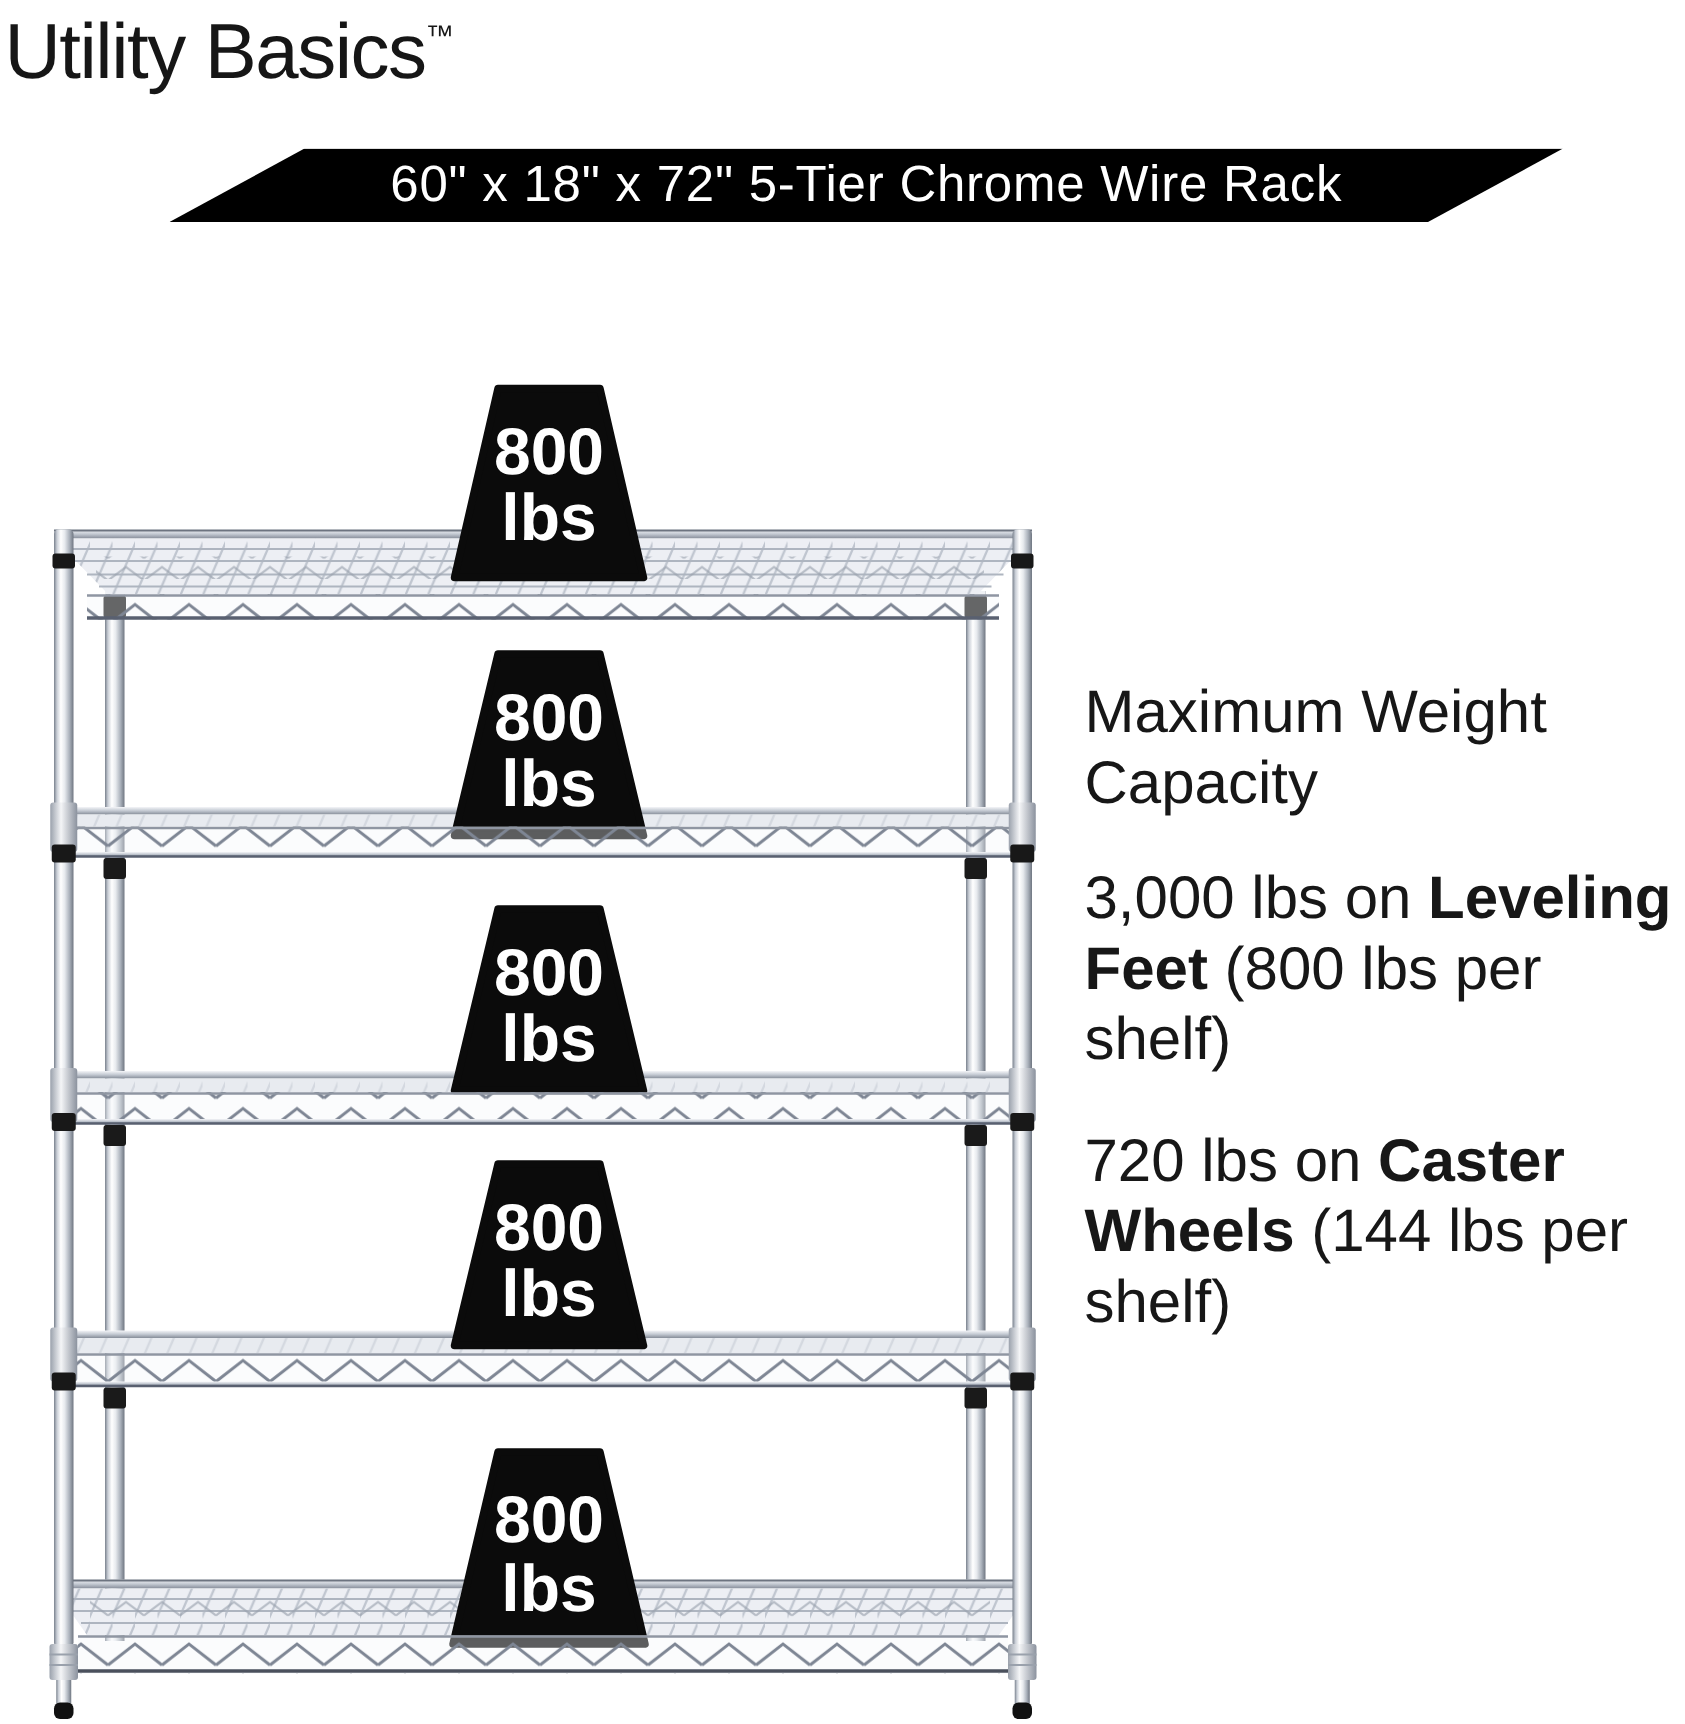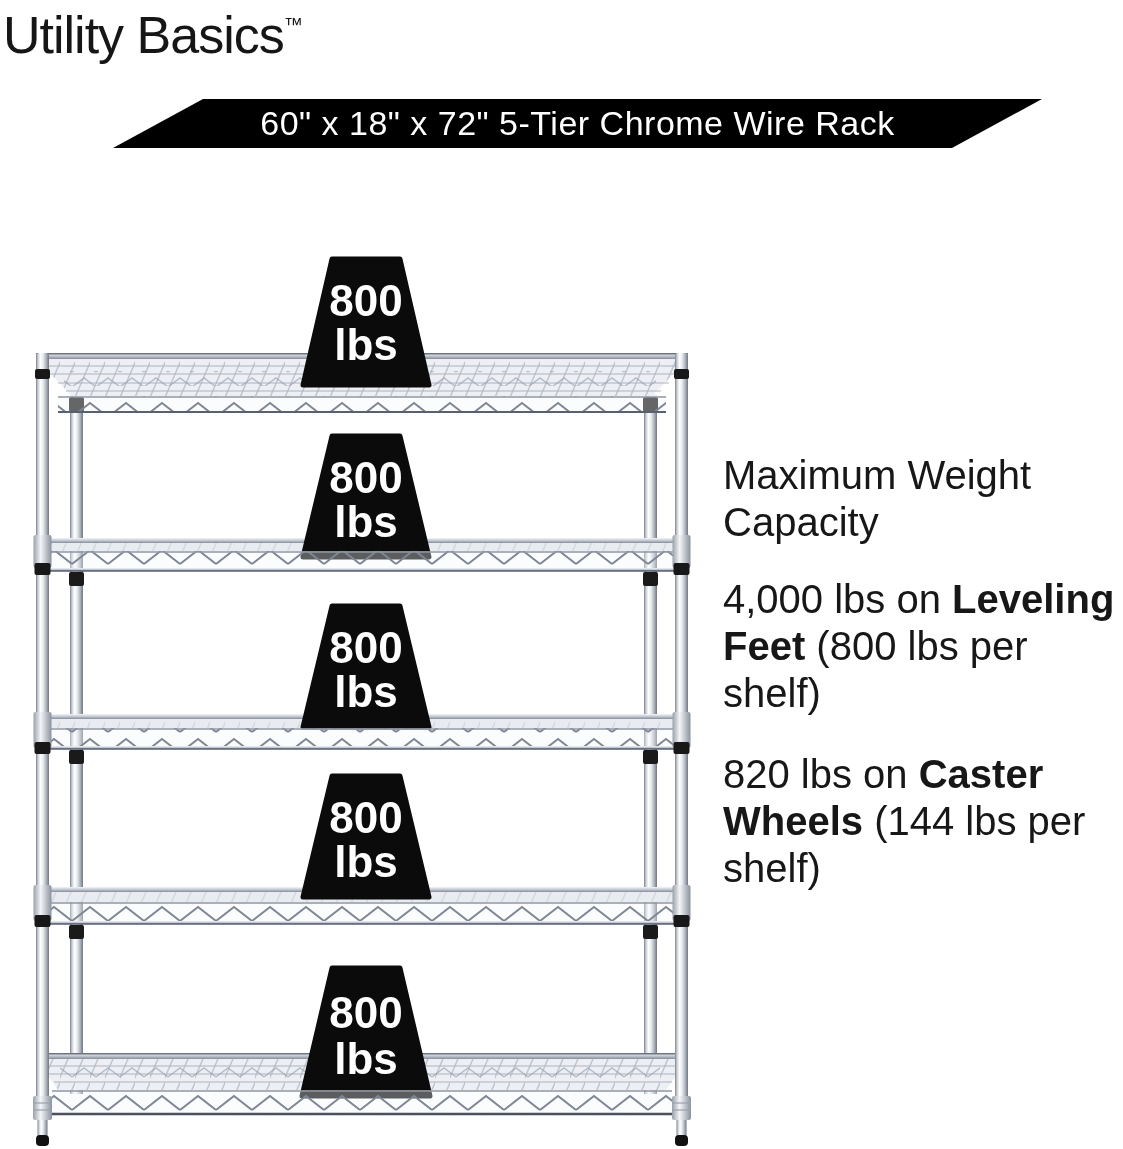--- a/index.html
+++ b/index.html
@@ -232,17 +232,17 @@
         <line x1="672" y1="1103" x2="691" y2="1103" stroke="#9aa1ac" stroke-width="1.2"></line>
         <line x1="672" y1="1110" x2="691" y2="1110" stroke="#9aa1ac" stroke-width="1.2"></line>
         <rect x="676.5" y="1120" width="10" height="17" fill="url(#postG)"></rect>
         <rect x="675" y="1135" width="13" height="11" rx="4" fill="#111111"></rect>
       </g>
     </g>
   </svg>
 
   <div class="info">
     <h2 class="heading">Maximum Weight Capacity</h2>
-    <p><span>4,000 lbs on </span><b>Leveling Feet</b><span> (800 lbs per shelf)</span></p>
-    <p><span>820 lbs on </span><b>Caster Wheels</b><span> (144 lbs per shelf)</span></p>
+    <p><span>3,000 lbs on </span><b>Leveling Feet</b><span> (800 lbs per shelf)</span></p>
+    <p><span>720 lbs on </span><b>Caster Wheels</b><span> (144 lbs per shelf)</span></p>
   </div>
 
 </div>
 
 </body></html>

